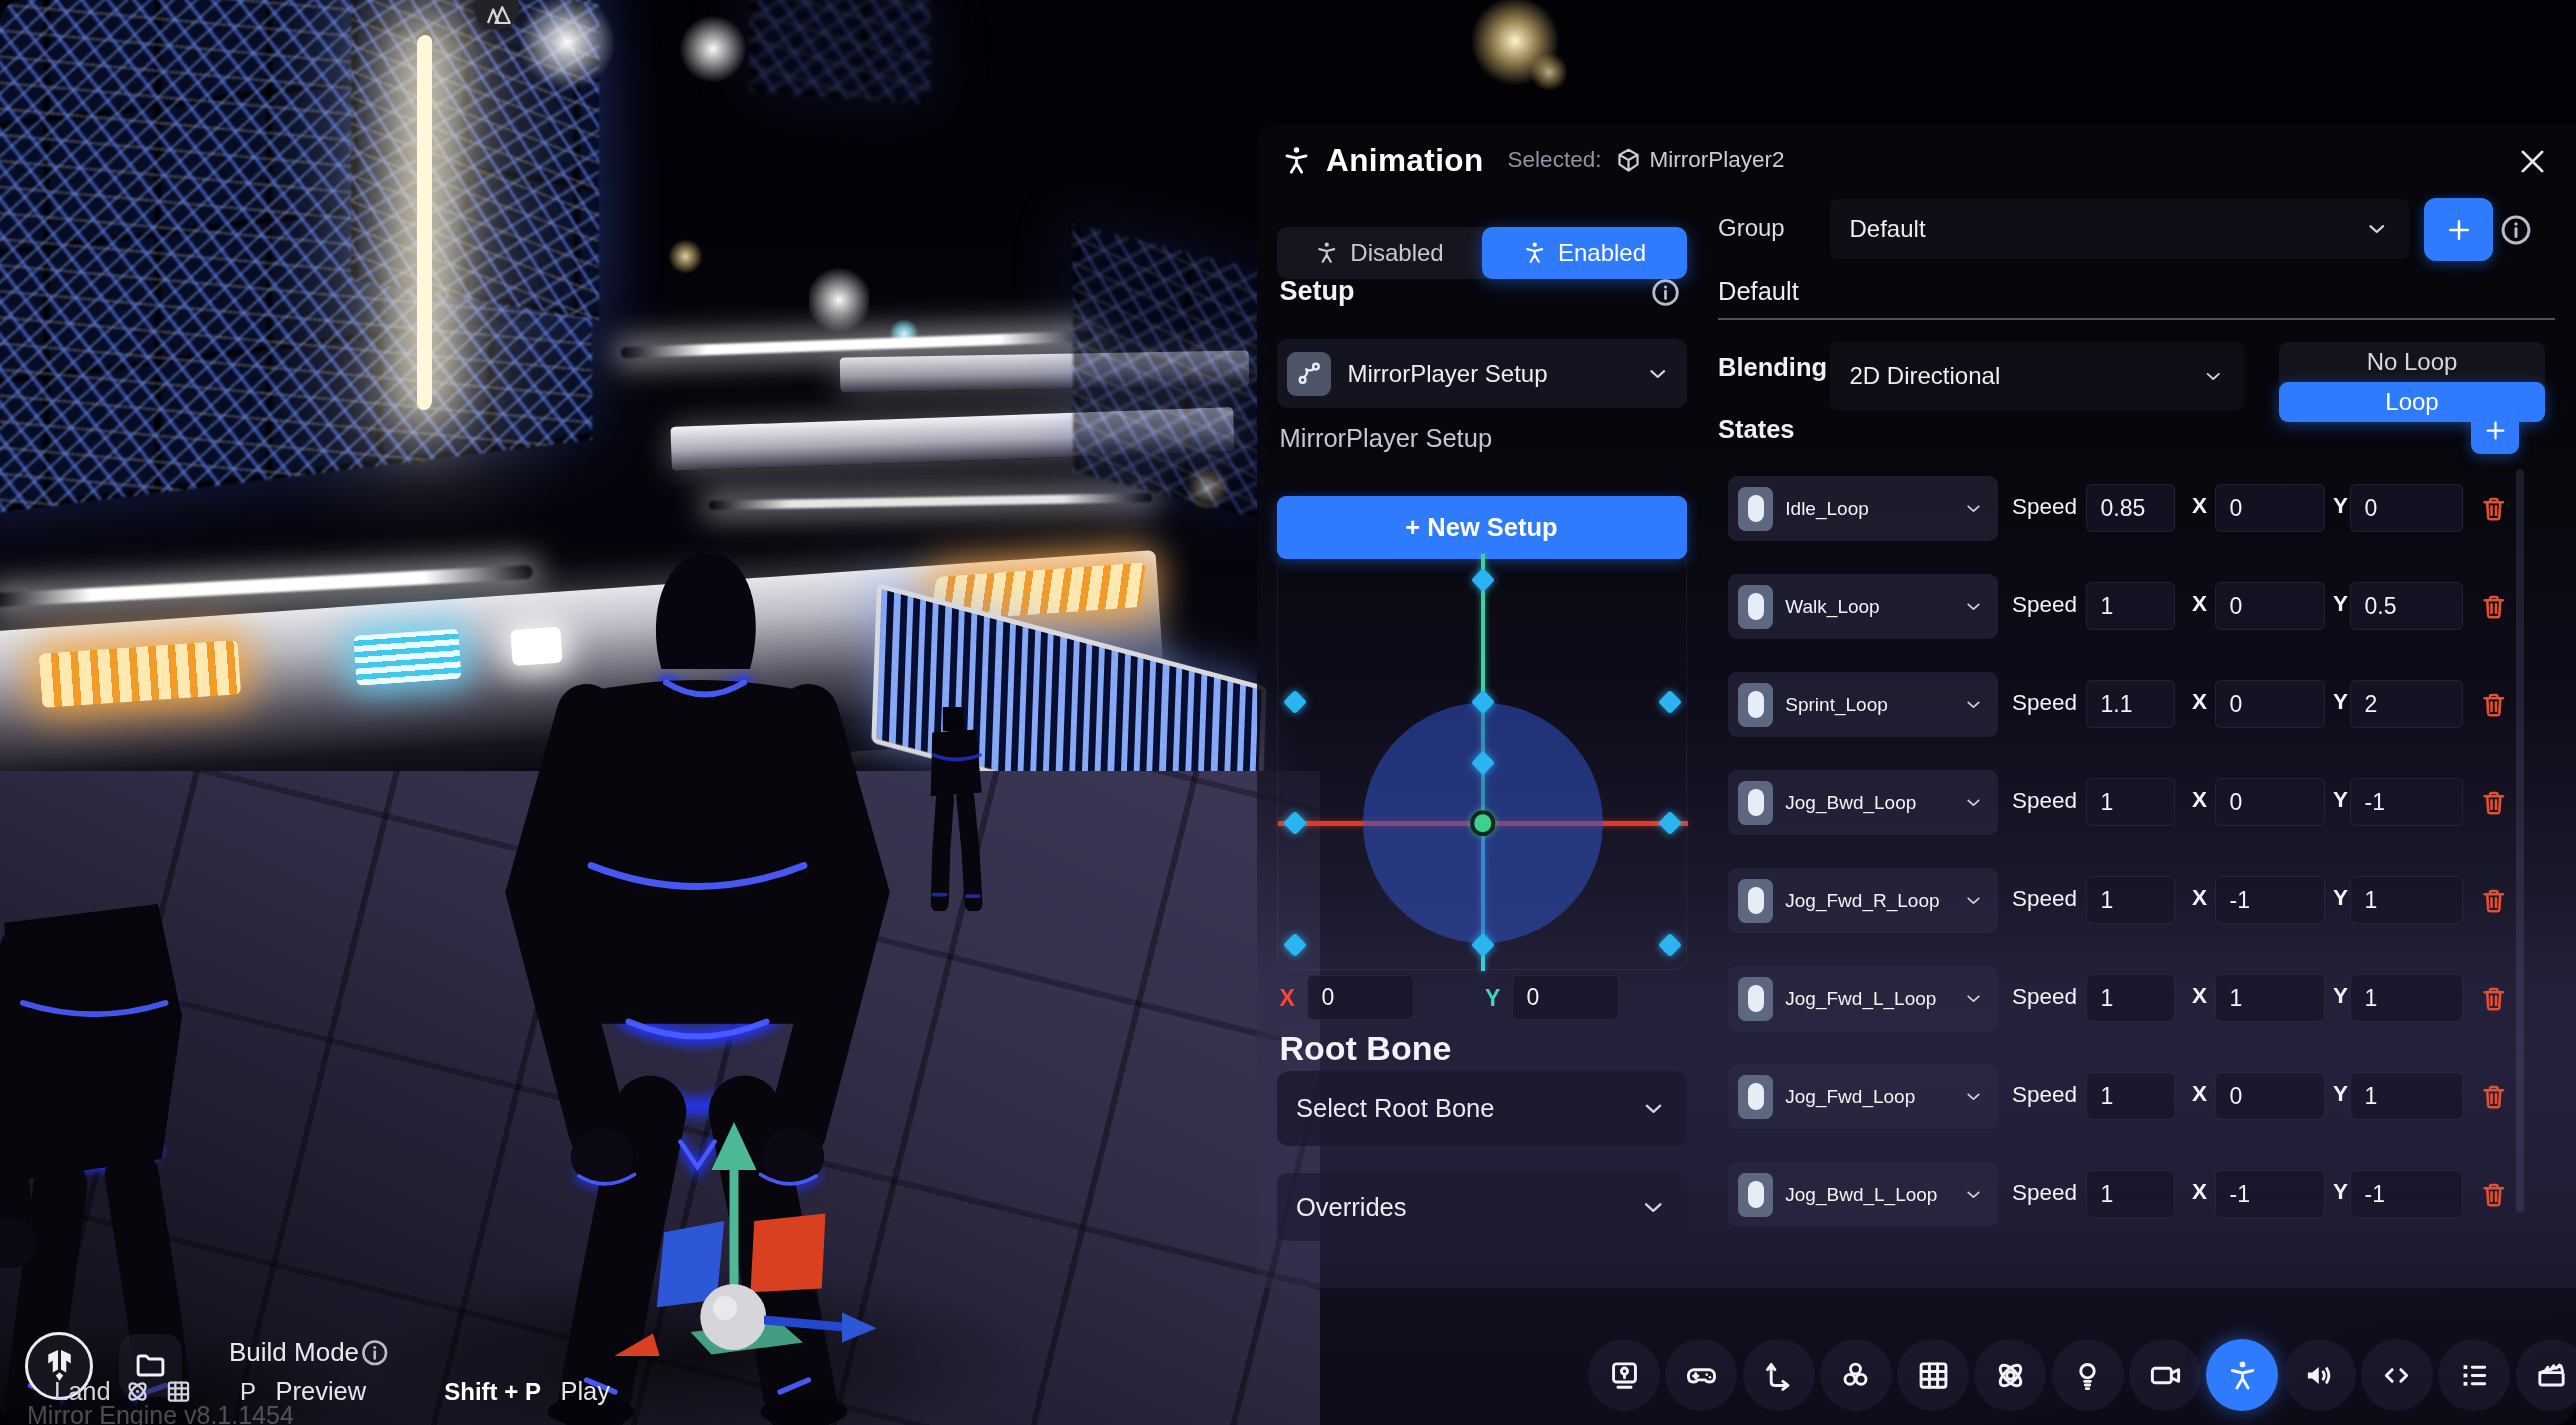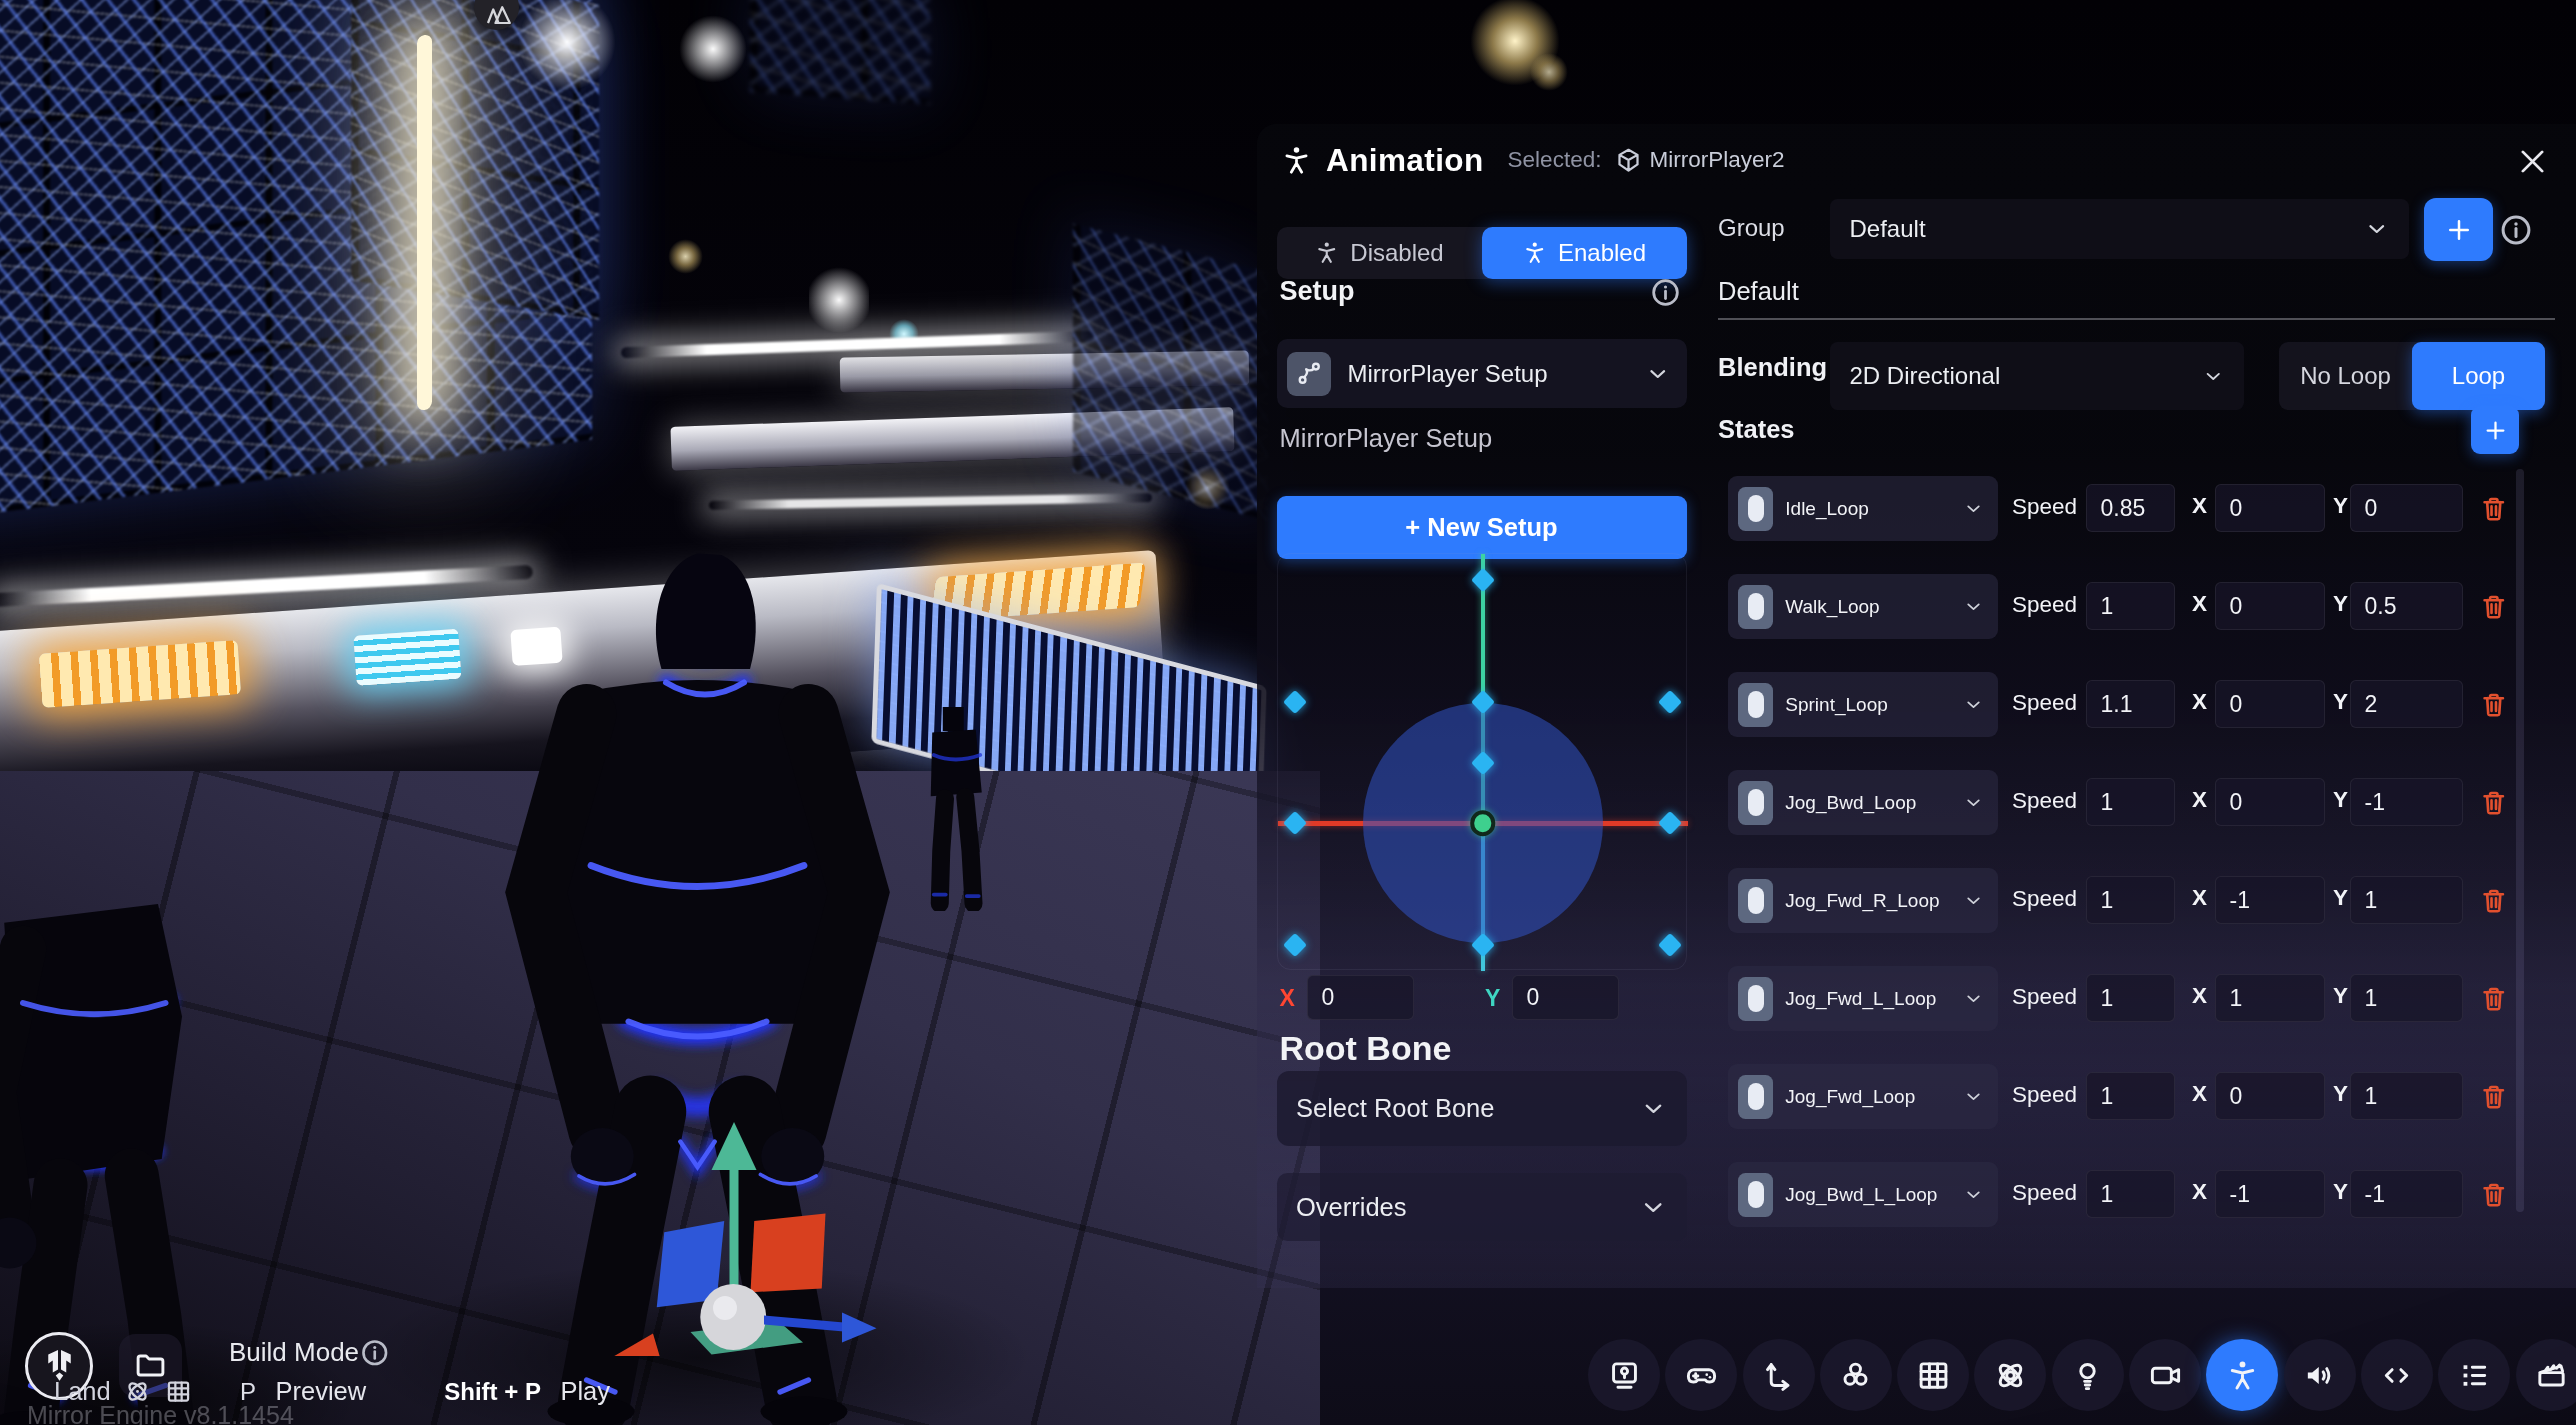--- a/index.html
+++ b/index.html
@@ -1,18 +1,18 @@
 <!DOCTYPE html>
 <html style="font-size:12px"><head>
 <meta charset="utf-8">
 <style>
   * { margin:0; padding:0; box-sizing:border-box; }
   html,body { width:2576px; height:1425px; overflow:hidden; background:#030206;
     font-family:"Liberation Sans","DejaVu Sans",sans-serif; color:#fff; }
-  .stage { position:absolute; inset:0; width:2576px; height:1425px; overflow:hidden; }
+  .stage { position:absolute; inset:0; width:2576px; height:1425px; overflow:hidden;border-radius:23px; }
 
   
   .scene { position:absolute; inset:0; background:linear-gradient(180deg,#020105 0%,#05040c 40%,#0b0a16 62%,#17142a 75%,#0e0c18 100%); }
   .bldg { position:absolute; background-color:#070c26;
     background-image:
       repeating-linear-gradient(55deg, rgba(96,134,255,.62) 0 3px, transparent 3px 19.5px),
       repeating-linear-gradient(-38deg, rgba(150,178,255,.45) 0 2.3px, transparent 2.3px 16.5px),
       repeating-linear-gradient(12deg, rgba(255,255,255,.35) 0 1.5px, transparent 1.5px 25.5px),
       repeating-linear-gradient(90deg, rgba(0,0,6,.95) 0 7.5px, transparent 7.5px 111px),
       repeating-linear-gradient(0deg, rgba(0,0,6,.85) 0 6px, transparent 6px 128px);
@@ -120,21 +120,21 @@
   .rb-label { left:22.5px; top:905px; font-size:34px; font-weight:600; color:#f2f3f6; }
   .rb-dd { left:19.5px; top:947px; width:410px; height:75px; border-radius:12px; background:rgba(28,25,46,.8); }
   .rb-dd .dd-text { font-size:25.5px; color:#e9eaf0; }
   .overrides { left:19.5px; top:1049px; width:410px; height:68px; border-radius:10.5px; background:rgba(30,27,50,.7); }
   .overrides .dd-text { font-size:25.5px; }
 
   .def-label { left:461px; top:153px; font-size:25.5px; color:#eceef2; }
   .divider { left:461px; top:194px; width:837px; height:1.5px; background:rgba(235,235,245,.32); }
   .blending-lbl { left:461px; top:229px; font-size:25.5px; font-weight:600; color:#f0f1f5; }
   .blending-dd { left:573px; top:218px; width:414px; height:68px; }
-  .loop-seg { left:1022px; top:218px; width:266px; height:68px; background:#14131d; border-radius:9px; display:flex; }
+  .loop-seg { left:1022px; top:218px; width:266px; height:80px; background:#14131d; border-radius:9px; display:flex;flex-direction:column; }
   .loop-half { flex:1; border:none; background:none; color:#d6d7df; font-size:24px; font-family:inherit; border-radius:9px; cursor:pointer; }
   .loop-half.active { background:#2e7bfe; color:#fff; box-shadow:0 3px 15px rgba(46,123,254,.45); }
   .states-lbl { left:461px; top:291px; font-size:25.5px; font-weight:600; color:#f0f1f5; }
   .states-add { left:1214px; top:282px; width:48px; height:48px; border-radius:9px; }
   .states-list { left:461px; top:352px; width:837px; }
   .state-row { position:relative; height:65px; margin-bottom:33px; }
   .state-name-box { position:absolute; left:9.8px; top:0; width:270px; height:65px; border-radius:9px;
     background:rgba(46,43,70,.55); display:flex; align-items:center; padding:0 13.5px 0 10.5px; cursor:pointer; }
   .avatar { width:35px; height:44px; border-radius:7.5px; background:#5d6880; display:flex; align-items:center; justify-content:center; margin-right:12px; flex:none; }
   .avatar-oval { width:16.5px; height:27px; border-radius:8.3px; background:#e8ecf4; }

